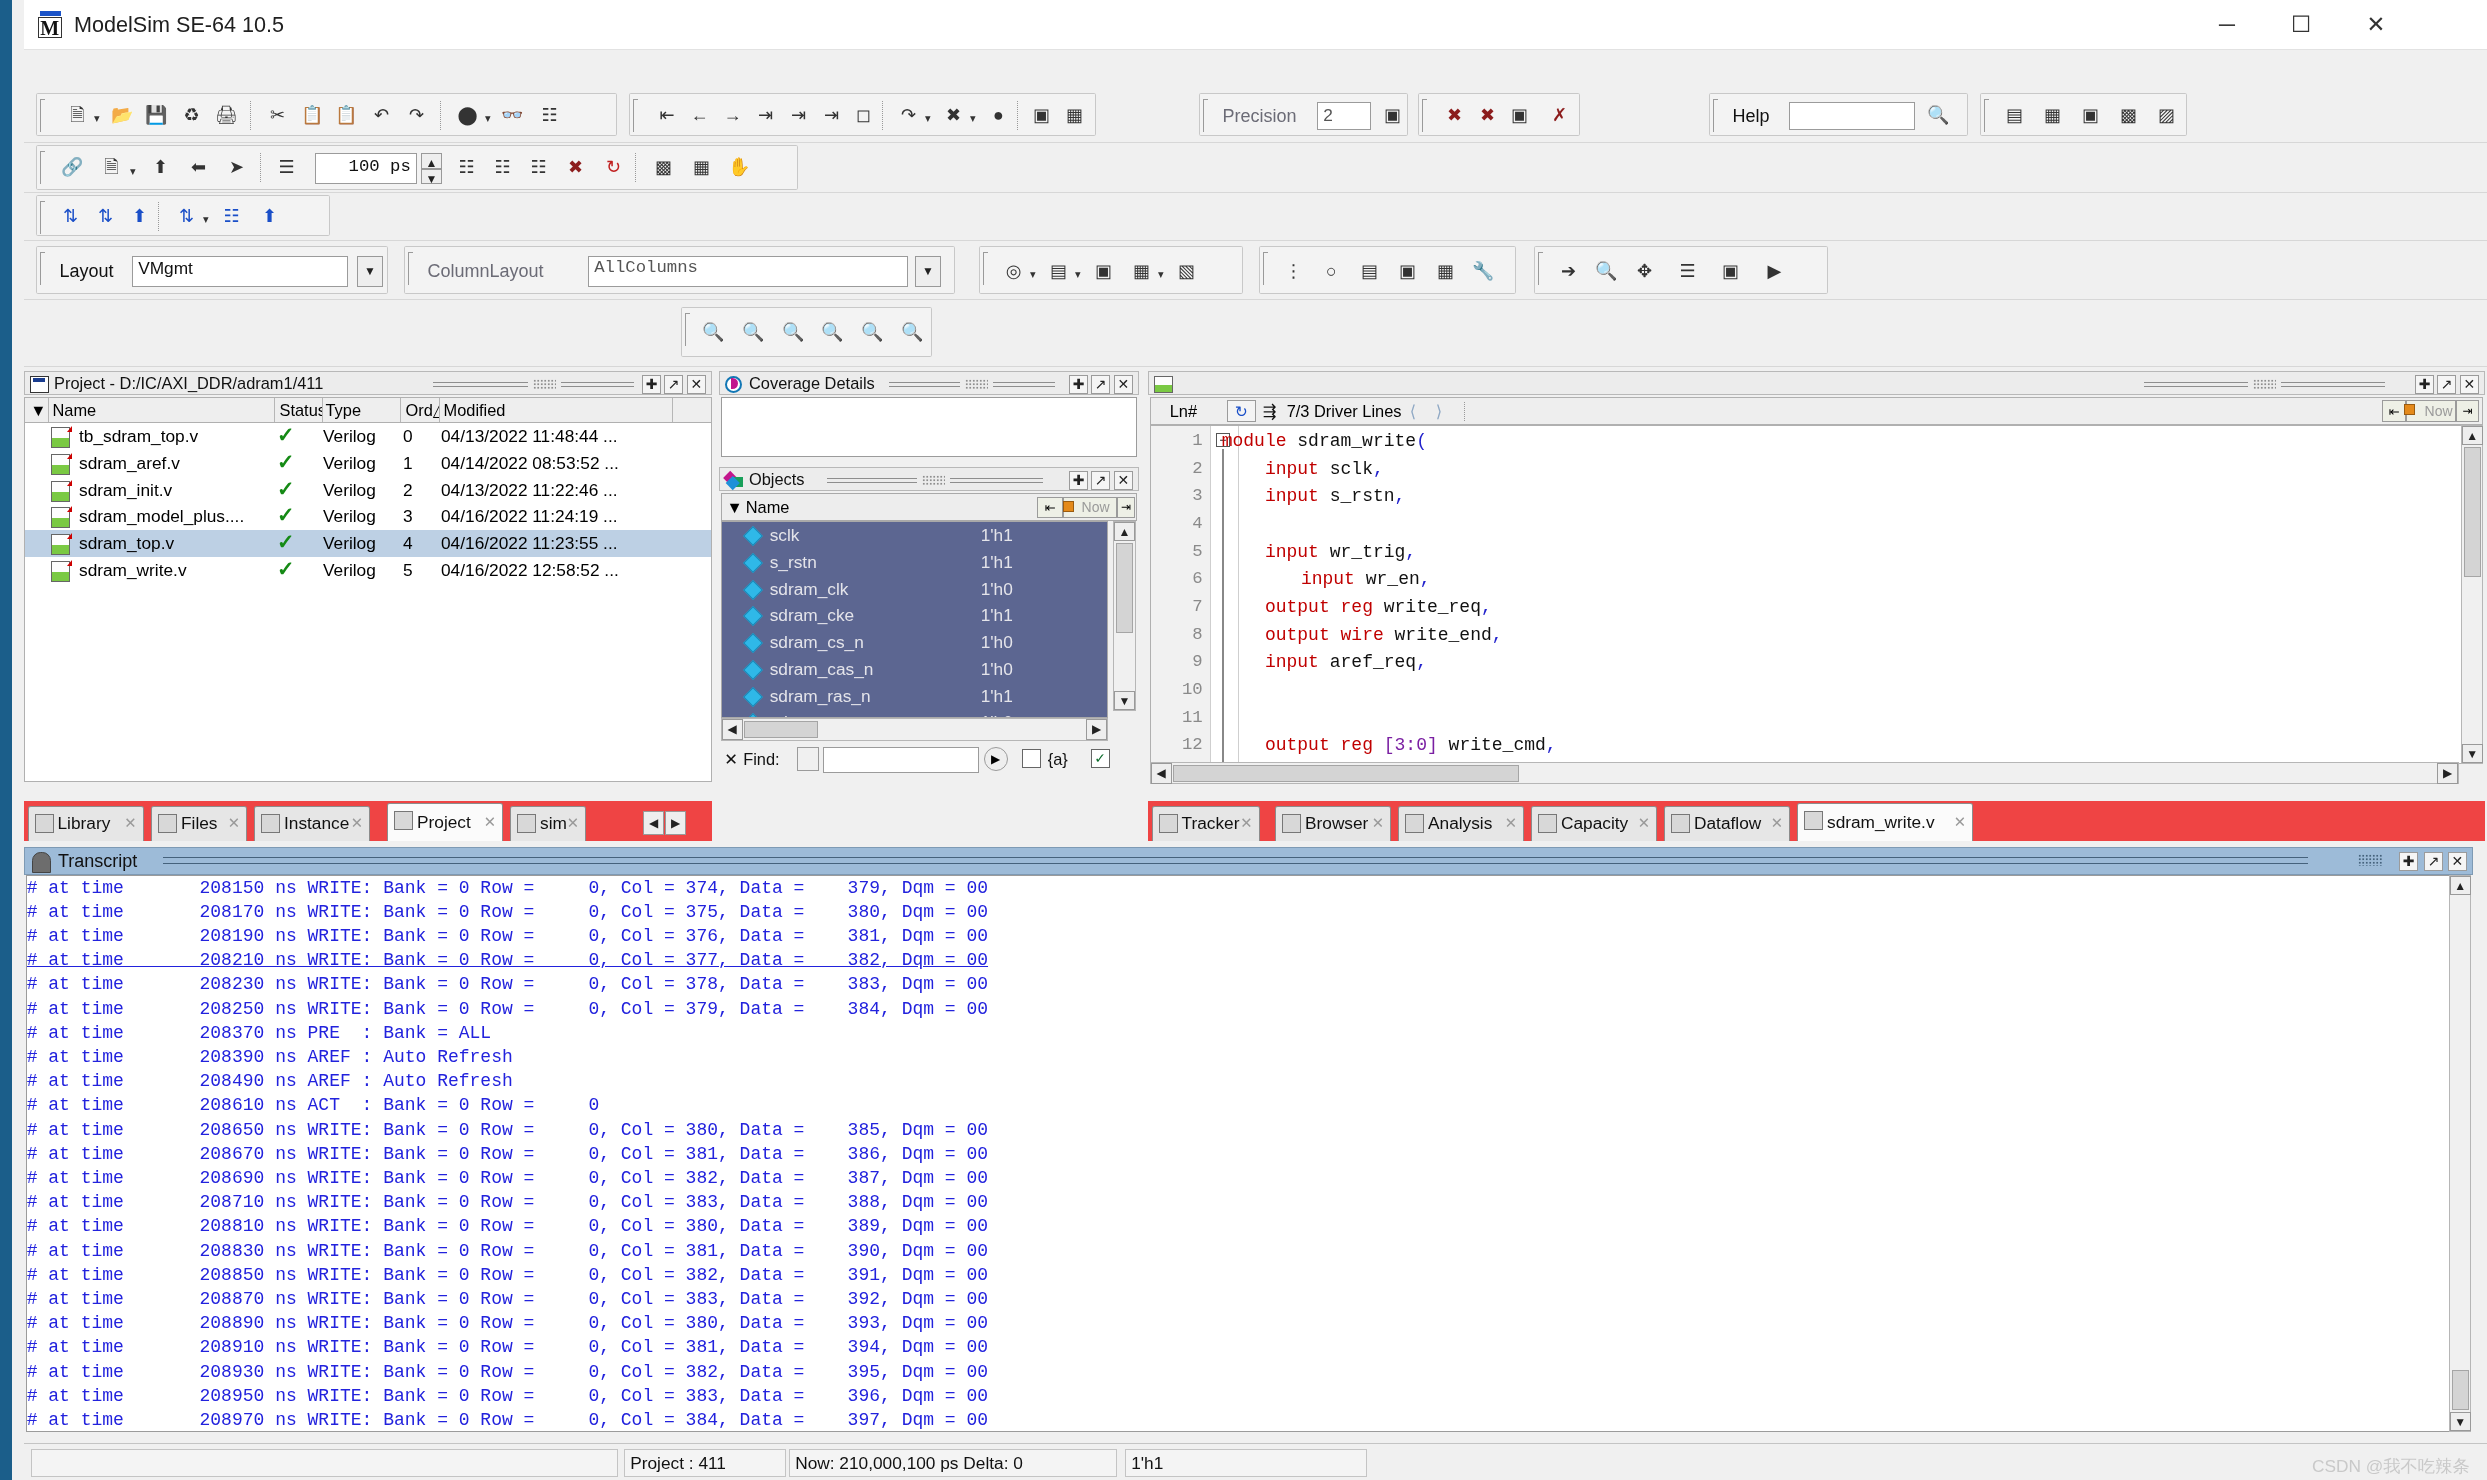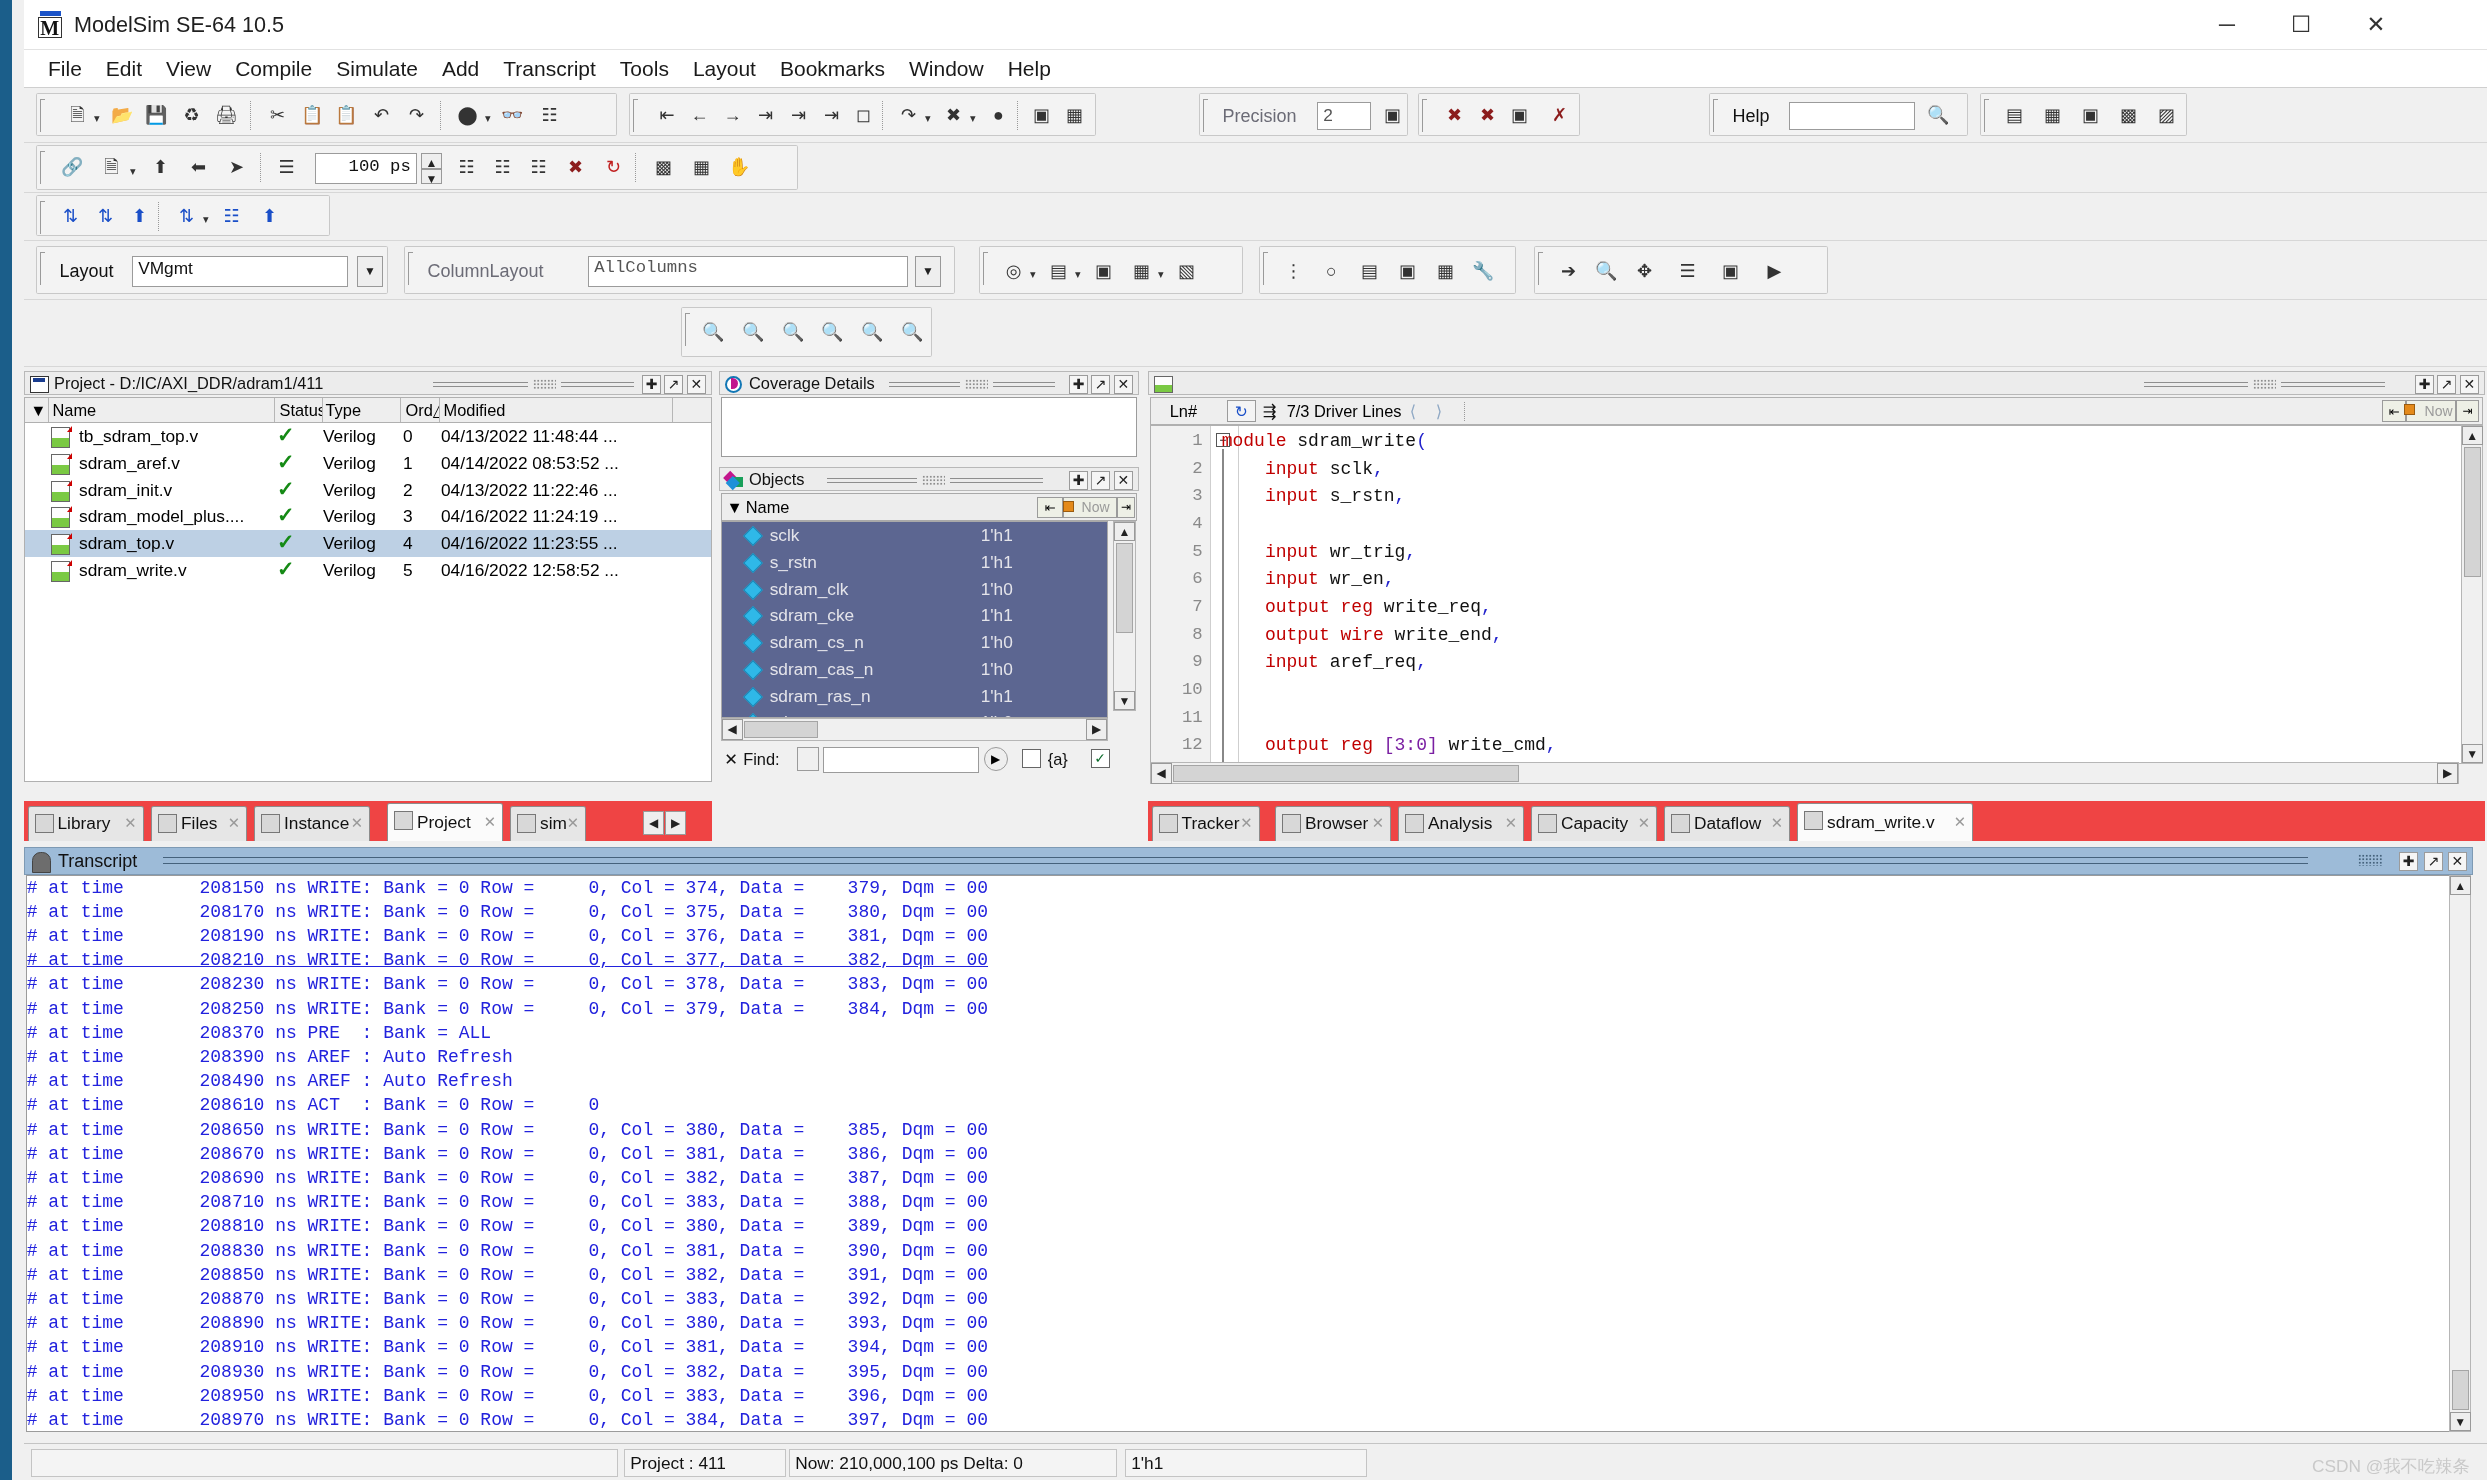--- a/index.html
+++ b/index.html
@@ -287,23 +287,20 @@
     <div class="tlogo">
       <div class="bar"></div>
       <div class="m">M</div>
     </div>
     <div class="ttext">ModelSim SE-64 10.5</div>
     <div class="wbtn" id="btn-min">─</div>
     <div class="wbtn" id="btn-max">☐</div>
     <div class="wbtn" id="btn-close">✕</div>
   </div>
 
-  <div id="menubar">
-    <span class="mi">File</span><span class="mi">Edit</span><span class="mi">View</span><span class="mi">Compile</span><span class="mi">Simulate</span><span class="mi">Add</span><span class="mi">Transcript</span><span class="mi">Tools</span><span class="mi">Layout</span><span class="mi">Bookmarks</span><span class="mi">Window</span><span class="mi">Help</span>
-  </div>
 
   <div class="tbrow" id="tbrow1">
     <div class="tgroup" style="left:12px;width:581px;">
       <div class="gripper"></div>
       <div class="ticon" style="left:26px;">🗎</div>
       <div class="caret" style="left:57px;">▾</div>
       <div class="ticon" style="left:71px;">📂</div>
       <div class="ticon" style="left:105px;">💾</div>
       <div class="ticon" style="left:140px;">♻</div>
       <div class="ticon" style="left:175px;">🖨</div>
@@ -721,21 +718,21 @@
       <div style="position:absolute;left:60px;top:0;width:28px;bottom:0;border-right:0.9px solid #cfcfcf;background:#fff;">
         <div style="position:absolute;left:5.2px;top:7px;width:14px;height:14px;border:0.9px solid #555;background:#fff;text-align:center;line-height:12px;font-size:12px;">−</div>
         <div style="position:absolute;left:11.2px;top:22.5px;width:1.7px;bottom:0;background:#888;"></div>
       </div>
       <div id="srcLines">
           <div class="codeline" style="top: 5.2px;"><span class="kw">module</span>&nbsp;<span class="id">sdram_write</span><span class="pn">(</span></div>
           <div class="codeline" style="top: 33px;">&nbsp;&nbsp;&nbsp;&nbsp;<span class="kw">input</span>&nbsp;<span class="id">sclk</span><span class="pn">,</span></div>
           <div class="codeline" style="top: 60px;">&nbsp;&nbsp;&nbsp;&nbsp;<span class="kw">input</span>&nbsp;<span class="id">s_rstn</span><span class="pn">,</span></div>
           <div class="codeline" style="top: 88px;"></div>
           <div class="codeline" style="top: 116px;">&nbsp;&nbsp;&nbsp;&nbsp;<span class="kw">input</span>&nbsp;<span class="id">wr_trig</span><span class="pn">,</span></div>
-          <div class="codeline" style="top: 143px;">&nbsp;&nbsp;&nbsp;&nbsp;<span class="kw">input</span>&nbsp;<span class="id">wr_en</span><span class="pn">,</span></div>
+          <div class="codeline" style="top: 143px; margin-left: 36px;">&nbsp;&nbsp;&nbsp;&nbsp;<span class="kw">input</span>&nbsp;<span class="id">wr_en</span><span class="pn">,</span></div>
           <div class="codeline" style="top: 171px;">&nbsp;&nbsp;&nbsp;&nbsp;<span class="kw">output</span>&nbsp;<span class="kw">reg</span>&nbsp;<span class="id">write_req</span><span class="pn">,</span></div>
           <div class="codeline" style="top: 199px;">&nbsp;&nbsp;&nbsp;&nbsp;<span class="kw">output</span>&nbsp;<span class="kw">wire</span>&nbsp;<span class="id">write_end</span><span class="pn">,</span></div>
           <div class="codeline" style="top: 226px;">&nbsp;&nbsp;&nbsp;&nbsp;<span class="kw">input</span>&nbsp;<span class="id">aref_req</span><span class="pn">,</span></div>
           <div class="codeline" style="top: 254px;"></div>
           <div class="codeline" style="top: 282px;"></div>
           <div class="codeline" style="top: 309px;">&nbsp;&nbsp;&nbsp;&nbsp;<span class="kw">output</span>&nbsp;<span class="kw">reg</span>&nbsp;<span class="num">[3:0]</span>&nbsp;<span class="id">write_cmd</span><span class="pn">,</span></div>
           <div class="codeline" style="top: 337px;">&nbsp;&nbsp;&nbsp;&nbsp;<span class="kw">output</span>&nbsp;<span class="kw">reg</span>&nbsp;<span class="num">[12:0]</span>&nbsp;<span class="id">wr_addr</span></div>
         </div>
     </div>
 

